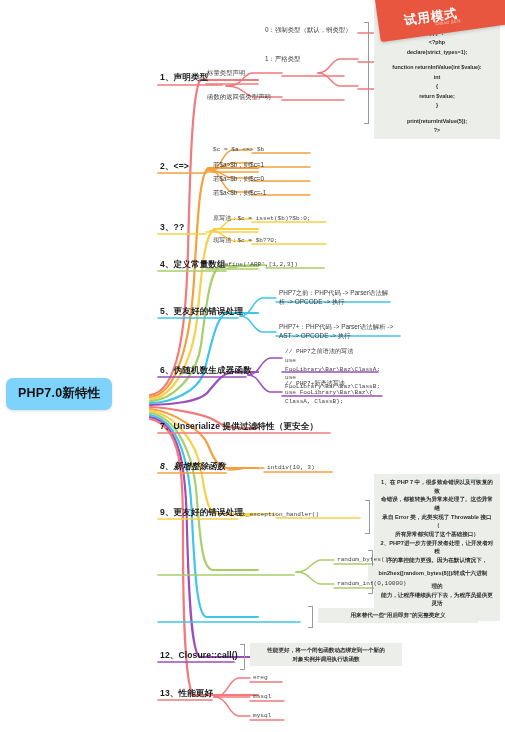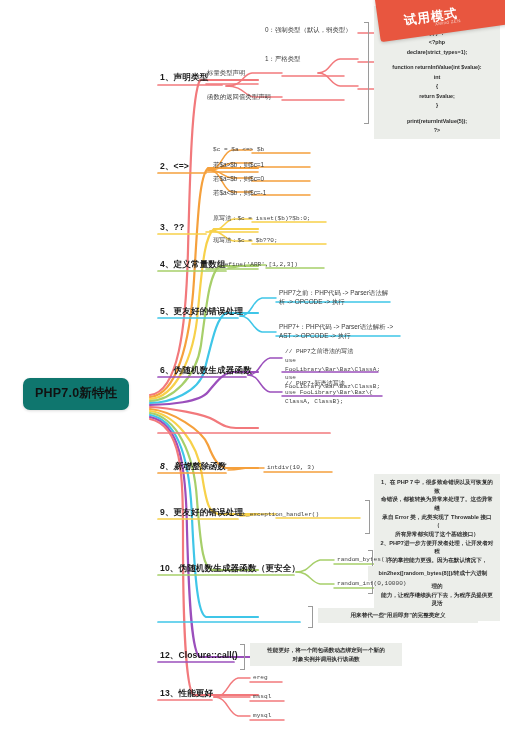--- a/index.html
+++ b/index.html
@@ -28,23 +28,23 @@
     height: 732px;
     pointer-events: none;
   }
   .node {
     position: absolute;
     white-space: nowrap;
   }
 
   
   #central {
-    left: 23px;
+    left: 6px;
     top: 378px;
-    background: #0f766e;
+    background: #7dd3fc;
     border-radius: 7px;
     padding: 7px 12px 8px 12px;
     font-size: 12.5px;
     font-weight: bold;
     color: #111;
     box-shadow: 0 1px 3px rgba(0,0,0,0.14);
     letter-spacing: .2px;
   }
 
   
@@ -313,20 +313,23 @@
 
   <div class="node main-label" style="left:158px; top:365px;">
     <span>6、</span><span>伪随机数生成器函数</span>
   </div>
   <div class="node sub-label mono" style="left:284px; top:348px; width:104px; white-space:pre-line;">// PHP7之前语法的写法
 use FooLibrary\Bar\Baz\ClassA;
 use FooLibrary\Bar\Baz\ClassB;</div>
   <div class="node sub-label mono" style="left:284px; top:380px; width:110px; white-space:pre-line;">// PHP7+新语法写法
 use FooLibrary\Bar\Baz\{ ClassA, ClassB};</div>
 
+  <div class="node main-label" style="left:158px; top:421px;">
+    <span>7、</span><span>Unserialize 提供过滤特性（更安全）</span>
+  </div>
 
   <div class="node main-label" style="left:158px; top:461px;font-style:italic;">
     <span>8、</span><span>新增整除函数</span>
   </div>
   <div class="node sub-label mono" style="left:266px; top:464px;">intdiv(10, 3)</div>
 
   <div class="node main-label" style="left:158px; top:507px;">
     <span>9、</span><span>更友好的错误处理</span>
   </div>
   <div class="node sub-label mono" style="left:234px; top:511px;">set_exception_handler()</div>
@@ -336,23 +339,20 @@
     <div>命错误，都被转换为异常来处理了。这些异常继</div>
     <div>承自 Error 类，此类实现了 Throwable 接口（</div>
     <div>所有异常都实现了这个基础接口）</div>
     <div>2、PHP7进一步方便开发者处理，让开发者对程</div>
     <div>序的掌控能力更强。因为在默认情况下，Error会直</div>
     <div>接导致程序中断，而PHP7则提供捕获并且处理的</div>
     <div>能力，让程序继续执行下去，为程序员提供更灵活</div>
     <div>的选择</div>
   </div>
 
-  <div class="node main-label" style="left:158px; top:563px;">
-    <span>10、</span><span>伪随机数生成器函数（更安全）</span>
-  </div>
   <div class="node sub-label mono" style="left:336px; top:556px;">random_bytes()</div>
   <div class="node sub-label mono" style="left:336px; top:580px;">random_int(0,10000)</div>
   <div class="bracket" style="left:368px; top:550px; height:42px;"></div>
   <div class="note" style="left:368px; top:566px; width:122px; padding:3px 4px;">
     <div>bin2hex([random_bytes(8)])/转成十六进制</div>
   </div>
 
   <div class="bracket" style="left:308px; top:606px; height:20px;"></div>
   <div class="note" style="left:318px; top:608px; width:150px; padding:3px 5px;">
     <div>用来替代一些“用后即弃”的完整类定义</div>

